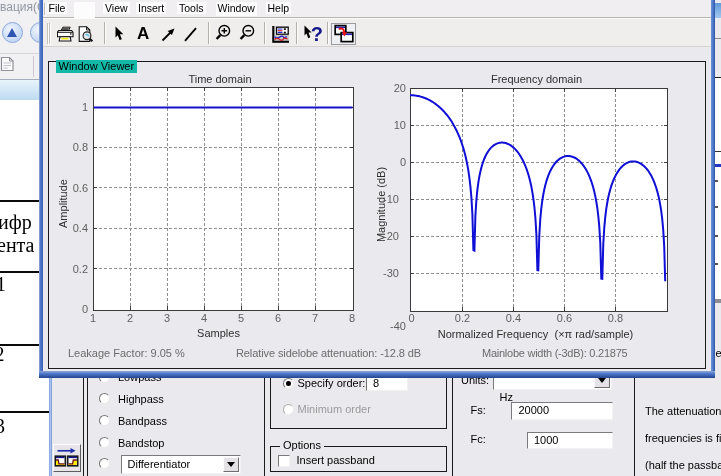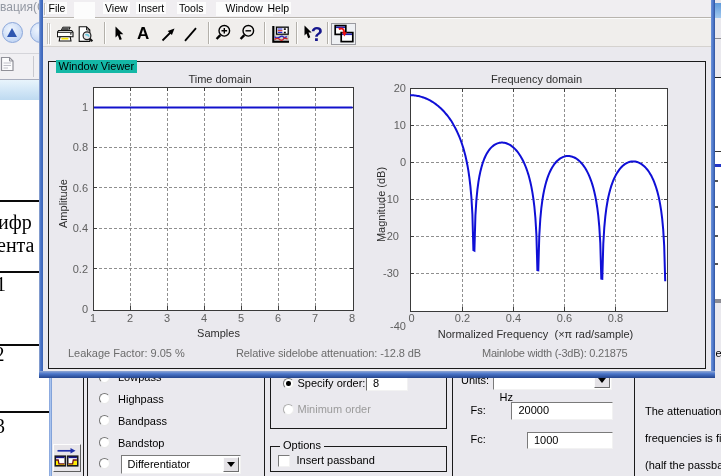--- a/index.html
+++ b/index.html
@@ -133,21 +133,21 @@
 
 <div class="a" style="left:43px;top:0;width:668px;height:17px;background:#f0eef1"></div>
 <div class="a" style="left:43px;top:17px;width:668px;height:1px;background:#b8b4ae"></div>
 <div class="a" style="left:43px;top:18px;width:668px;height:1px;background:#fbfbfb"></div>
 <div class="a" style="left:44px;top:2.5px;width:1px;height:12px;background:#c0beb9;box-shadow:1px 1px 0 #fff"></div>
 <div class="t" style="left:46.5px;top:1.5px;background:#fcfcfc;padding:0 2px;height:12.5px;font-size:10.5px">File</div>
 <div class="t" style="left:74px;top:1.5px;background:#fcfcfc;padding:16px 2px;height:12.5px;font-size:10px">Edit</div>
 <div class="t" style="left:103px;top:1.5px;background:#fcfcfc;padding:0 2px;height:12.5px;font-size:10.5px">View</div>
 <div class="t" style="left:136px;top:1.5px;background:#fcfcfc;padding:0 2px;height:12.5px;font-size:10.5px">Insert</div>
 <div class="t" style="left:177px;top:1.5px;background:#fcfcfc;padding:0 2px;height:12.5px;font-size:10.5px">Tools</div>
-<div class="t" style="left:215.5px;top:1.5px;background:#fcfcfc;padding:0 10px;height:14px;font-size:10.5px">Window</div>
+<div class="t" style="left:215.5px;top:1.5px;background:#fcfcfc;padding:0 2px;height:14px;font-size:10.5px">Window</div>
 <div class="t" style="left:265.5px;top:1.5px;background:#fcfcfc;padding:0 2px;height:12.5px;font-size:10.5px">Help</div>
 
 <div class="a" style="left:43px;top:19px;width:668px;height:27px;background:#f0eeec"></div>
 <div class="a" style="left:43px;top:46px;width:668px;height:1px;background:#d5d2cf"></div>
 <div class="a" style="left:46.5px;top:22.5px;width:1px;height:21px;background:#c4c2bd;box-shadow:2px 0 0 #c4c2bd,1px 1px 0 #fff,3px 1px 0 #fff"></div>
 
 <div class="a" style="left:104px;top:22px;width:1px;height:22px;background:#b3b0aa;box-shadow:1px 0 0 #fdfdfd"></div>
 <div class="a" style="left:207.5px;top:22px;width:1px;height:22px;background:#b3b0aa;box-shadow:1px 0 0 #fdfdfd"></div>
 <div class="a" style="left:263.5px;top:22px;width:1px;height:22px;background:#b3b0aa;box-shadow:1px 0 0 #fdfdfd"></div>
 <div class="a" style="left:295.5px;top:22px;width:1px;height:22px;background:#b3b0aa;box-shadow:1px 0 0 #fdfdfd"></div>

